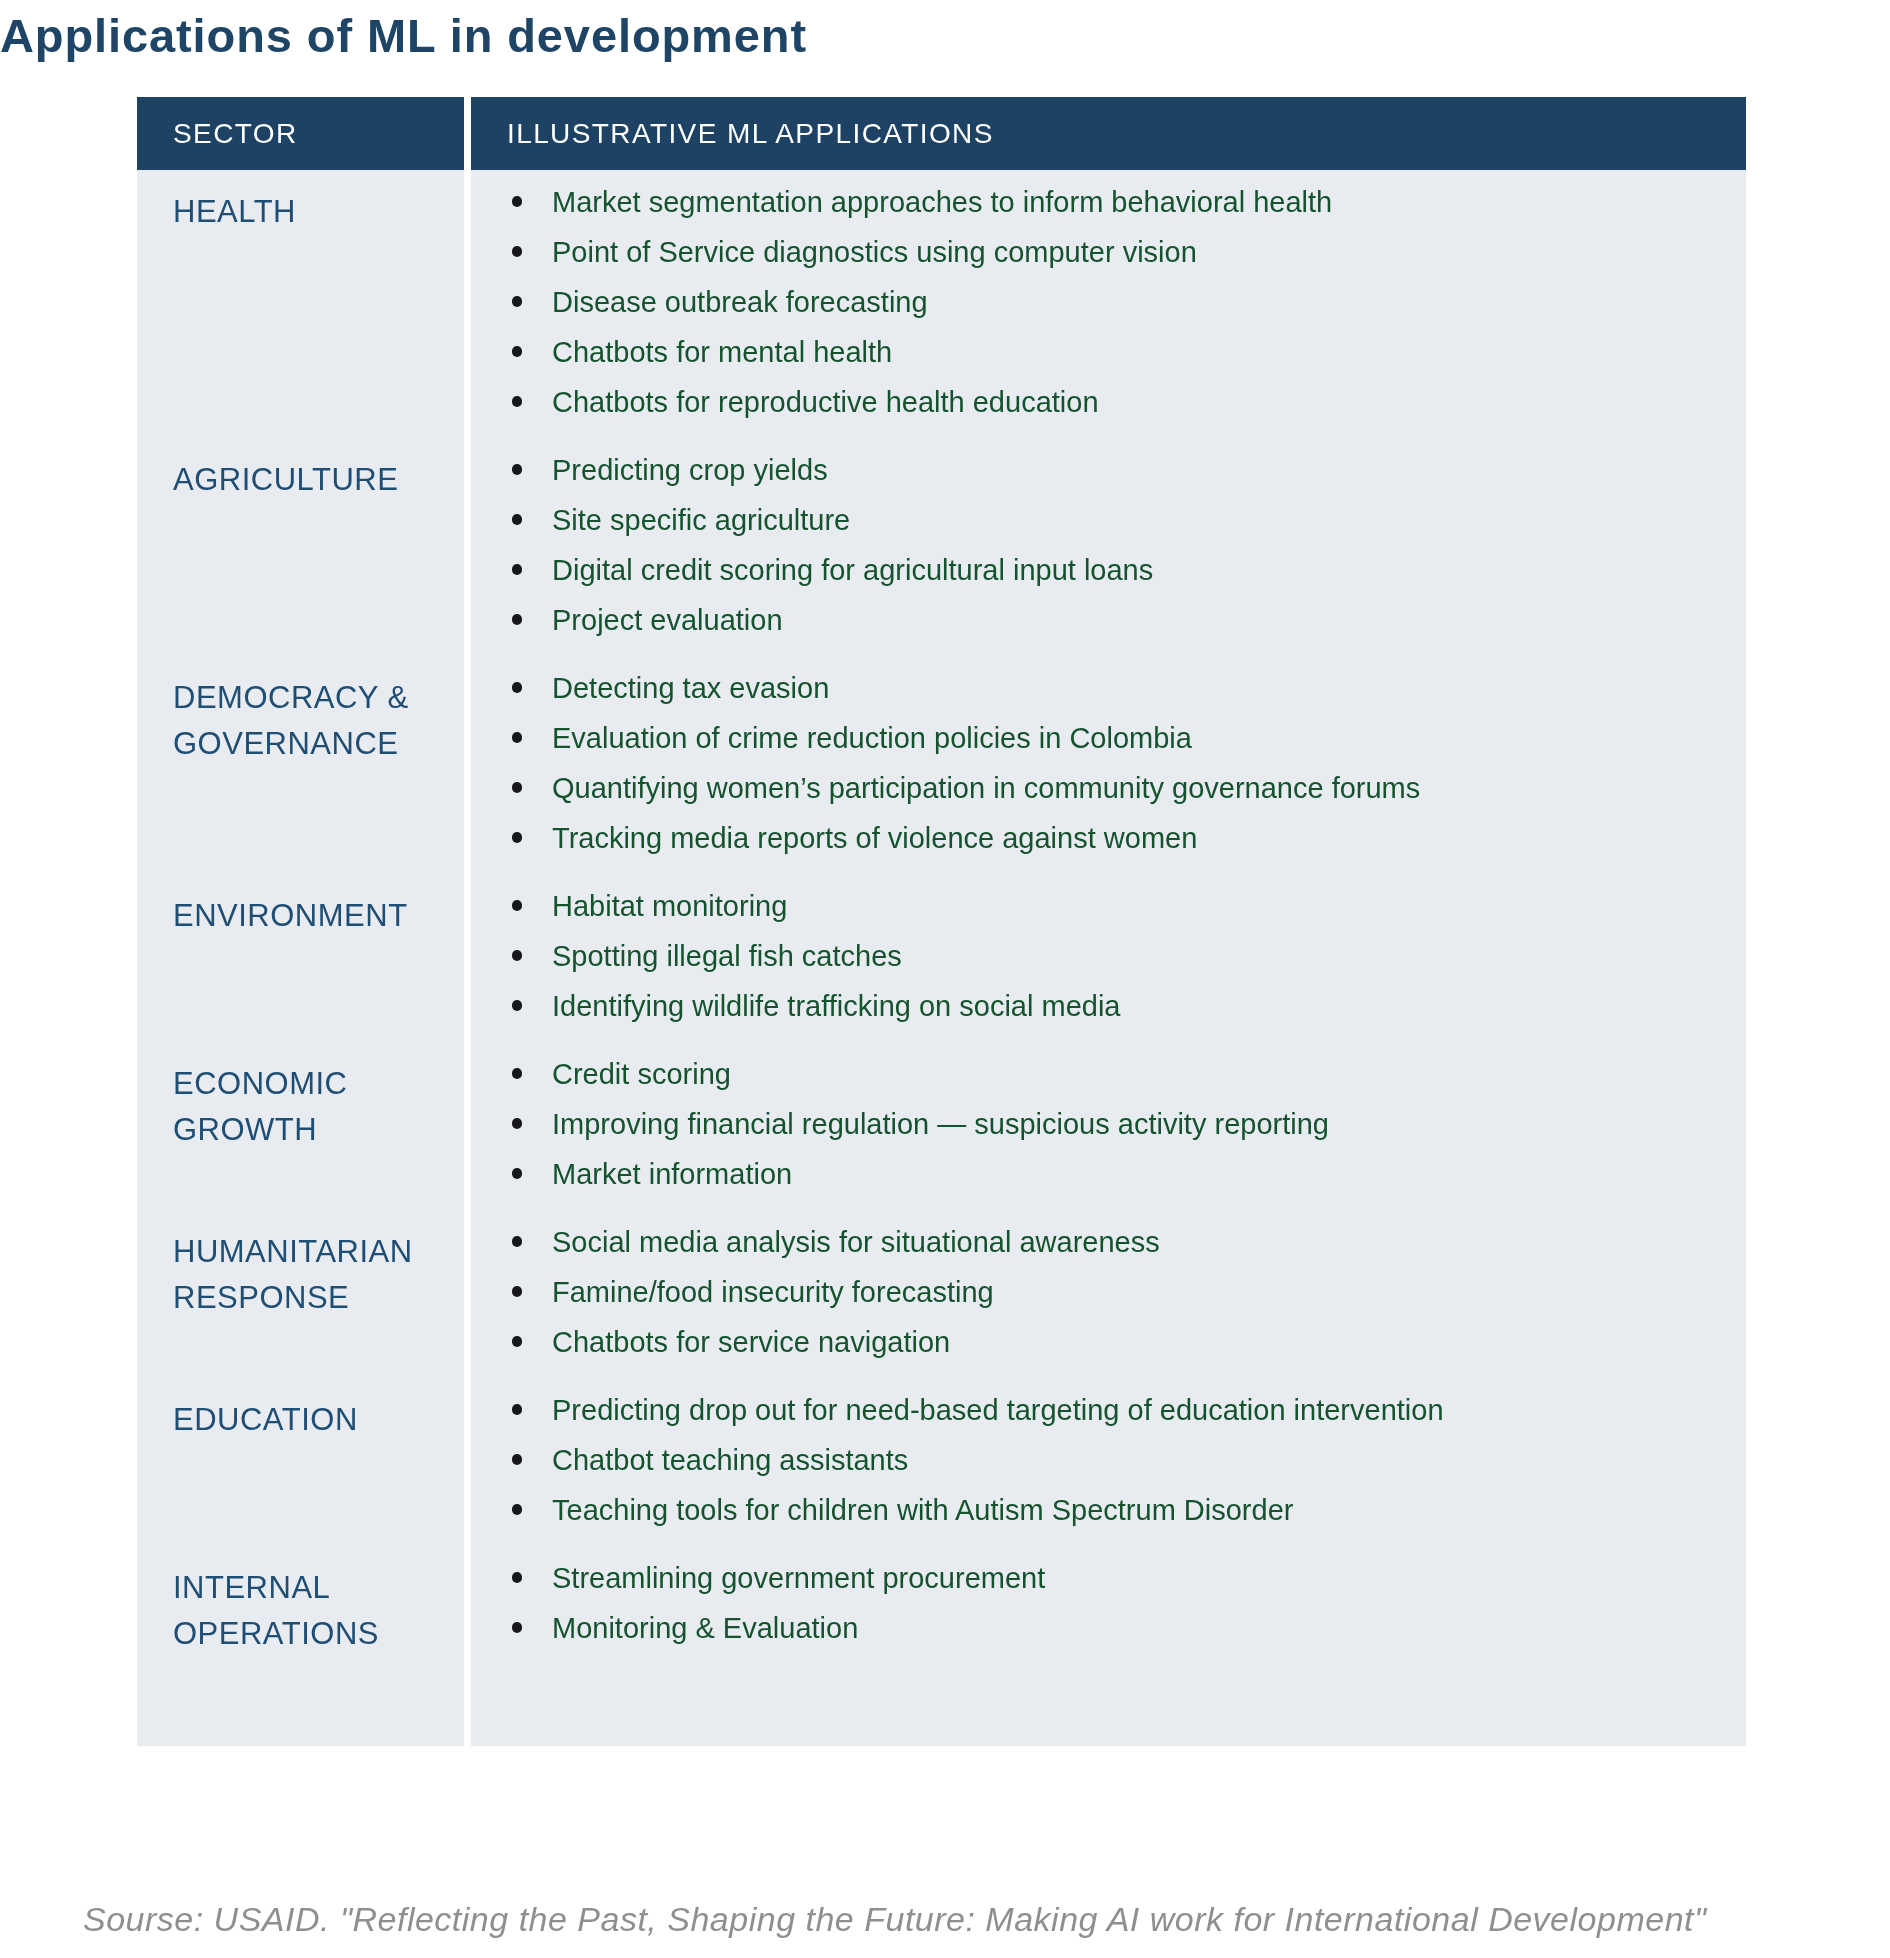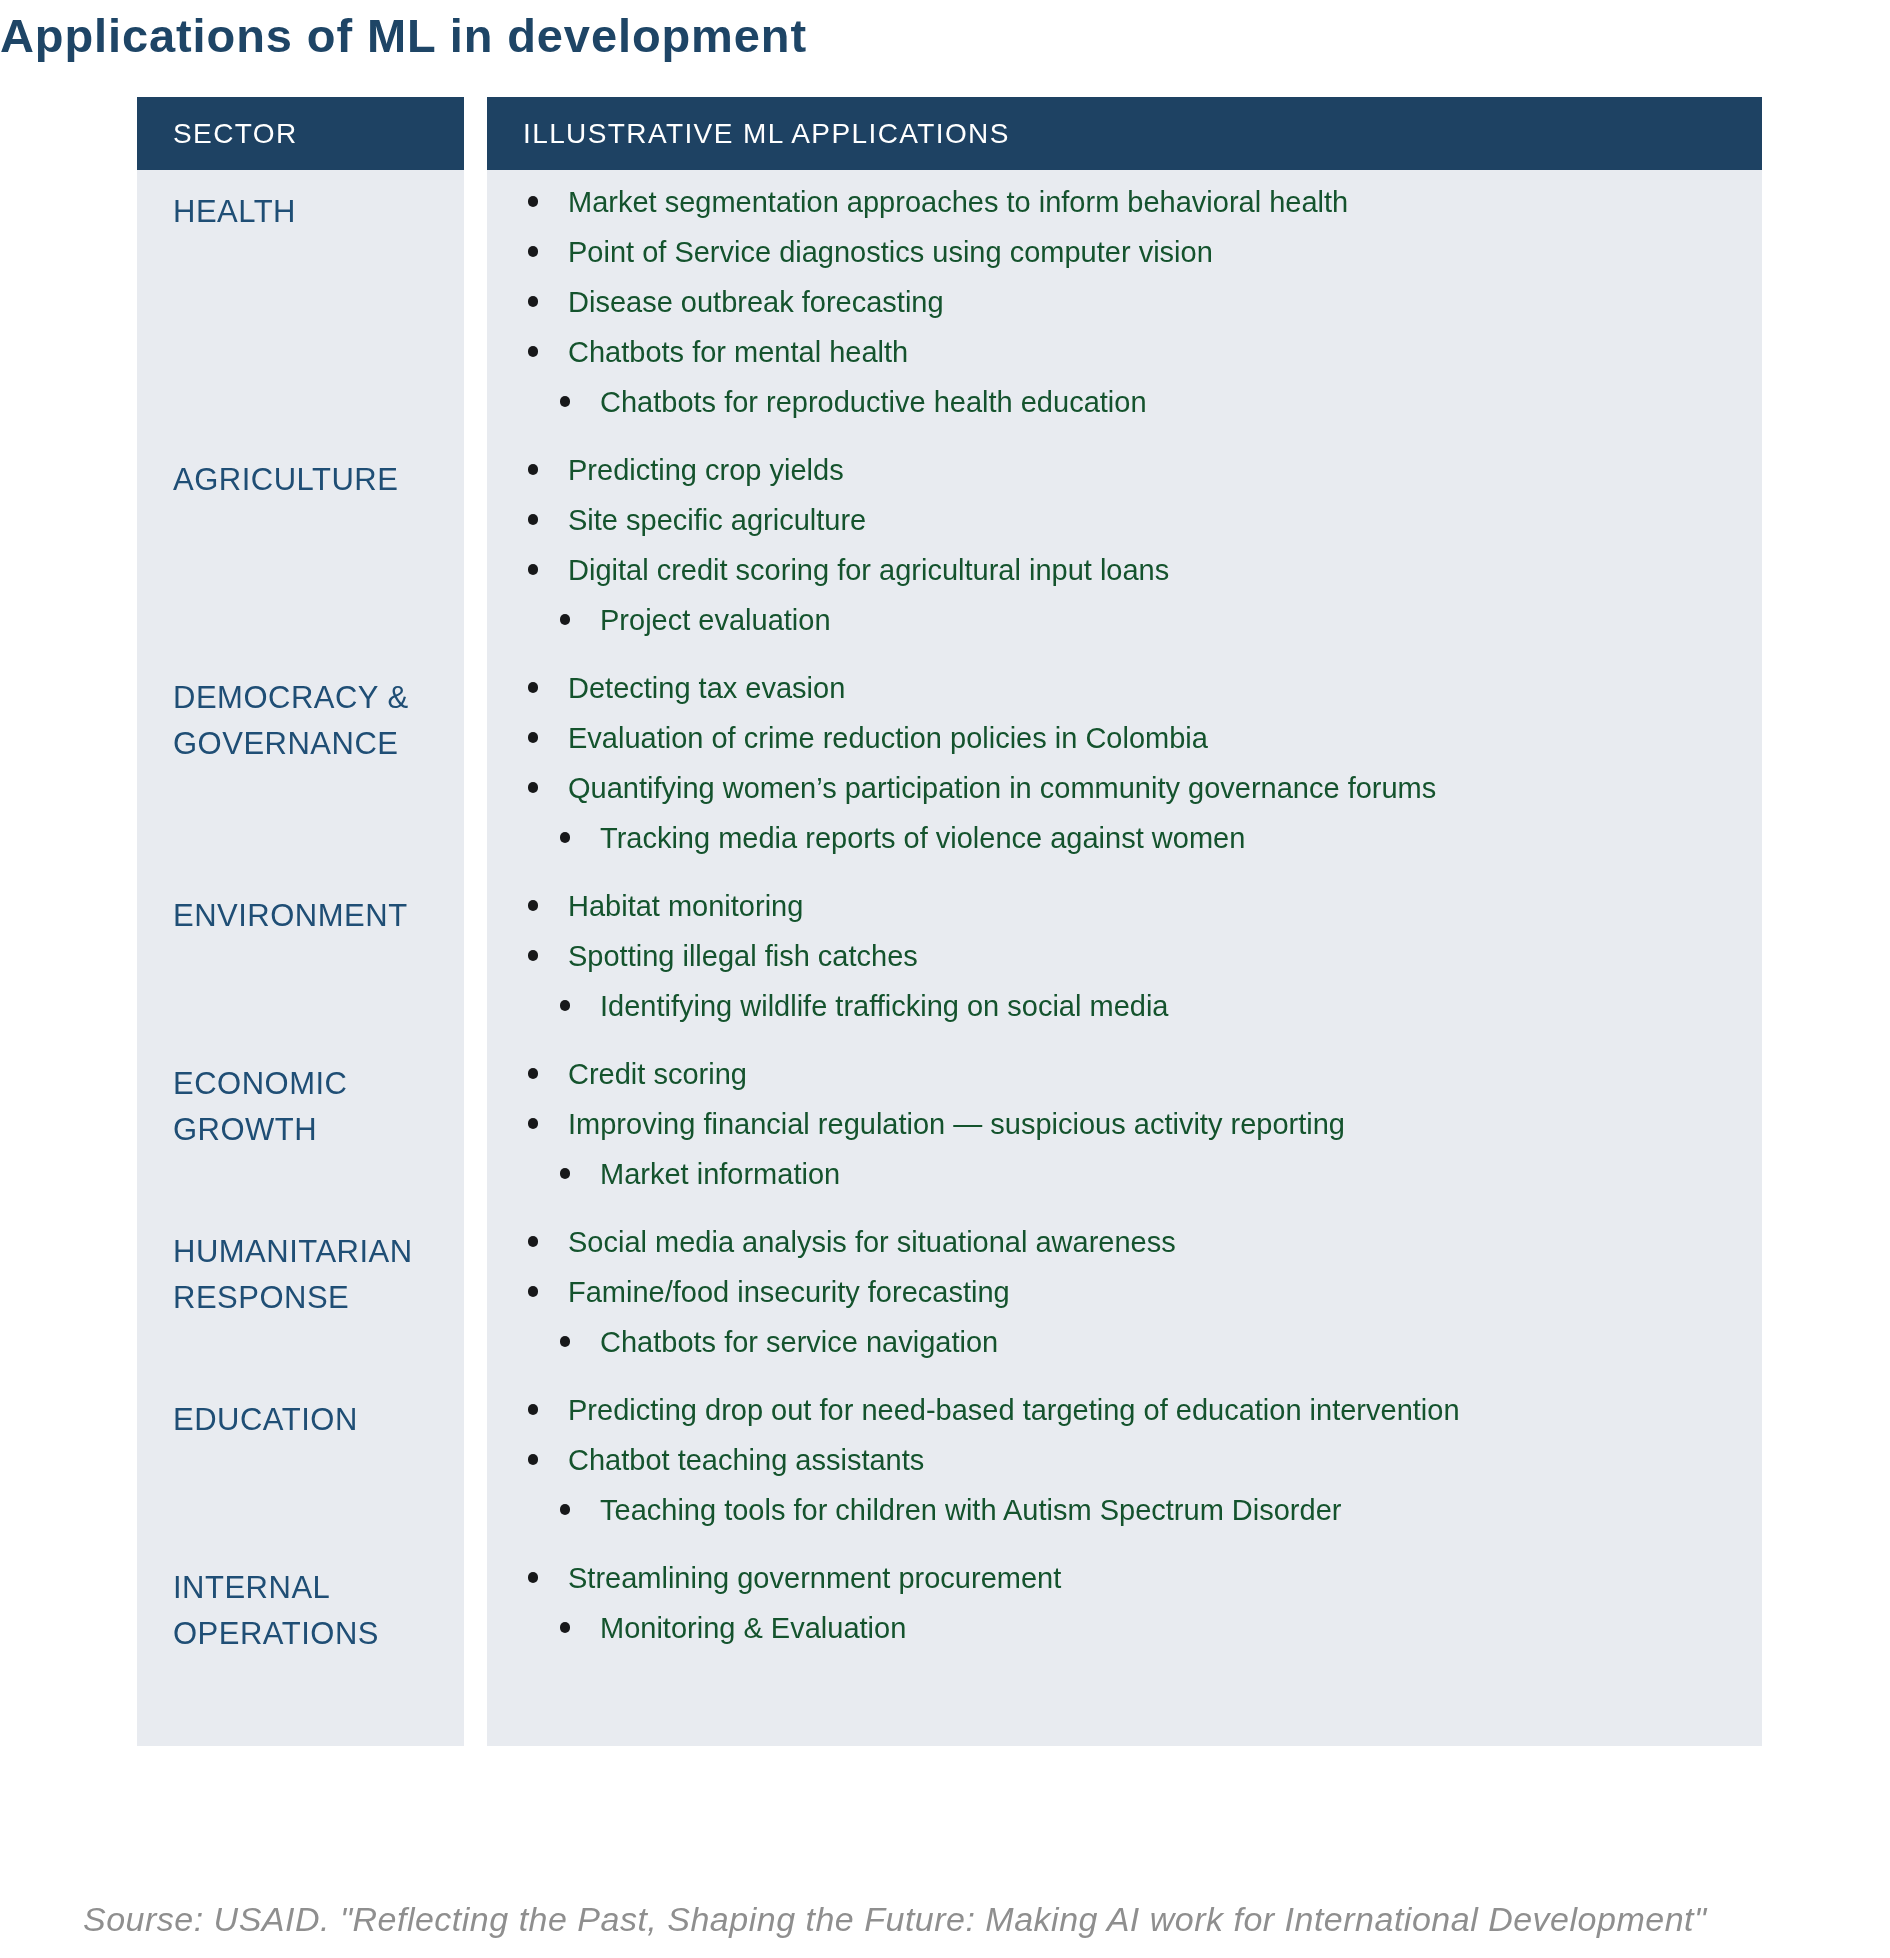--- a/index.html
+++ b/index.html
@@ -26,21 +26,21 @@
     letter-spacing: 0.9px;
     color: #1e4566;
   }
   .ml-table {
     position: absolute;
     left: 137px;
     top: 97px;
     width: 1608px;
     display: grid;
     grid-template-columns: 327px 1275px;
-    column-gap: 23px;
+    column-gap: 7px;
     background: transparent;
     border-radius: 19px;
   }
   .th {
     background: #1e4263;
     color: #ffffff;
     height: 73px;
     line-height: 73px;
     font-size: 28px;
     letter-spacing: 1.4px;
@@ -64,21 +64,21 @@
     padding: 17px 28px 21px 0;
   }
   .app-item {
     position: relative;
     padding-left: 81px;
     margin-bottom: 20px;
     font-size: 29px;
     line-height: 30px;
     color: #14532d;
   }
-  .app-item:last-child { margin-bottom: 0; margin-left: 32px; }
+  .app-item:last-child { margin-bottom: 0; }
   .dot {
     position: absolute;
     left: 41px;
     top: 9.4px;
     width: 10.4px;
     height: 10.4px;
     border-radius: 50%;
     background: #17181a;
   }
   .source-line {

